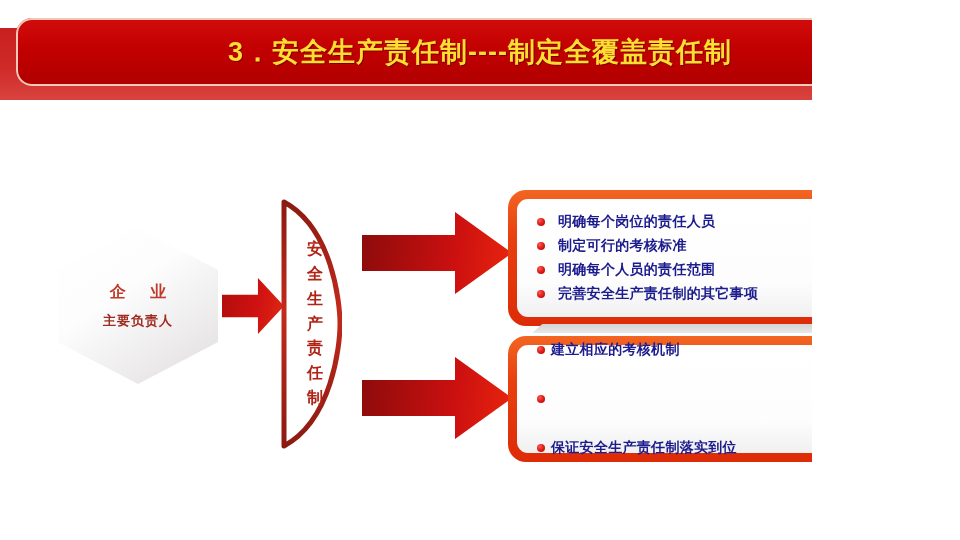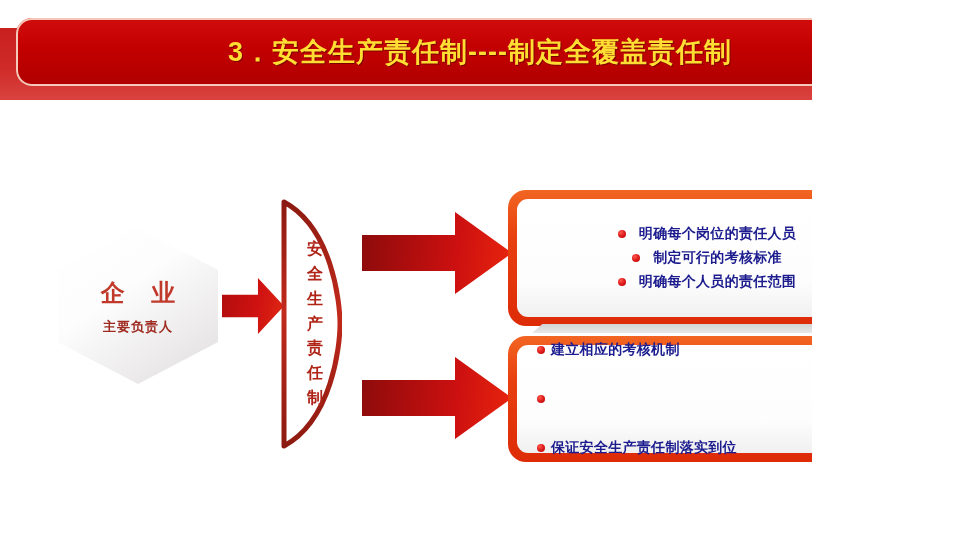--- a/index.html
+++ b/index.html
@@ -68,21 +68,21 @@
     position: absolute;
     inset: 0;
     display: flex;
     flex-direction: column;
     align-items: center;
     justify-content: center;
     gap: 9px;
   }
   .hex-line1 {
     color: #c0392b;
-    font-size: 24px;
+    font-size: 16px;
     font-weight: bold;
     letter-spacing: 10px;
     text-indent: 10px;
   }
   .hex-line2 {
     color: #9e2a20;
     font-size: 13px;
     font-weight: bold;
     letter-spacing: 1px;
   }
@@ -171,21 +171,21 @@
     background: linear-gradient(180deg, #d2d2d2 0%, #e8e8e8 100%);
     clip-path: polygon(3% 0%, 97% 0%, 100% 100%, 0% 100%);
   }
   .shadow-top { top: 324px; }
 
   .bullet-row {
     display: flex;
     align-items: center;
     gap: 13px;
   }
-  .rows-tight .bullet-row { margin: 3px 0; justify-content: center; }
+  .rows-tight .bullet-row { margin: 3px 0; }
   .rows-loose .bullet-row { margin: 18px 0; gap: 6px; }
   .dot {
     width: 8px;
     height: 8px;
     border-radius: 50%;
     background: radial-gradient(circle at 35% 32%, #ff5a4a 0%, #e02020 45%, #b30000 100%);
     flex: 0 0 auto;
   }
   .bullet-text {
     color: #1c1c8e;
@@ -247,20 +247,24 @@
         <span class="bullet-text">明确每个岗位的责任人员</span>
       </div>
       <div class="bullet-row">
         <span class="dot"></span>
         <span class="bullet-text">制定可行的考核标准</span>
       </div>
       <div class="bullet-row">
         <span class="dot"></span>
         <span class="bullet-text">明确每个人员的责任范围</span>
       </div>
+      <div class="bullet-row">
+        <span class="dot"></span>
+        <span class="bullet-text">完善安全生产责任制的其它事项</span>
+      </div>
     </div>
   </div>
   <div class="box-shadow shadow-top"></div>
 
   <div class="box box-bottom">
     <div class="box-inner rows-loose">
       <div class="bullet-row">
         <span class="dot"></span>
         <span class="bullet-text">建立相应的考核机制</span>
       </div>

